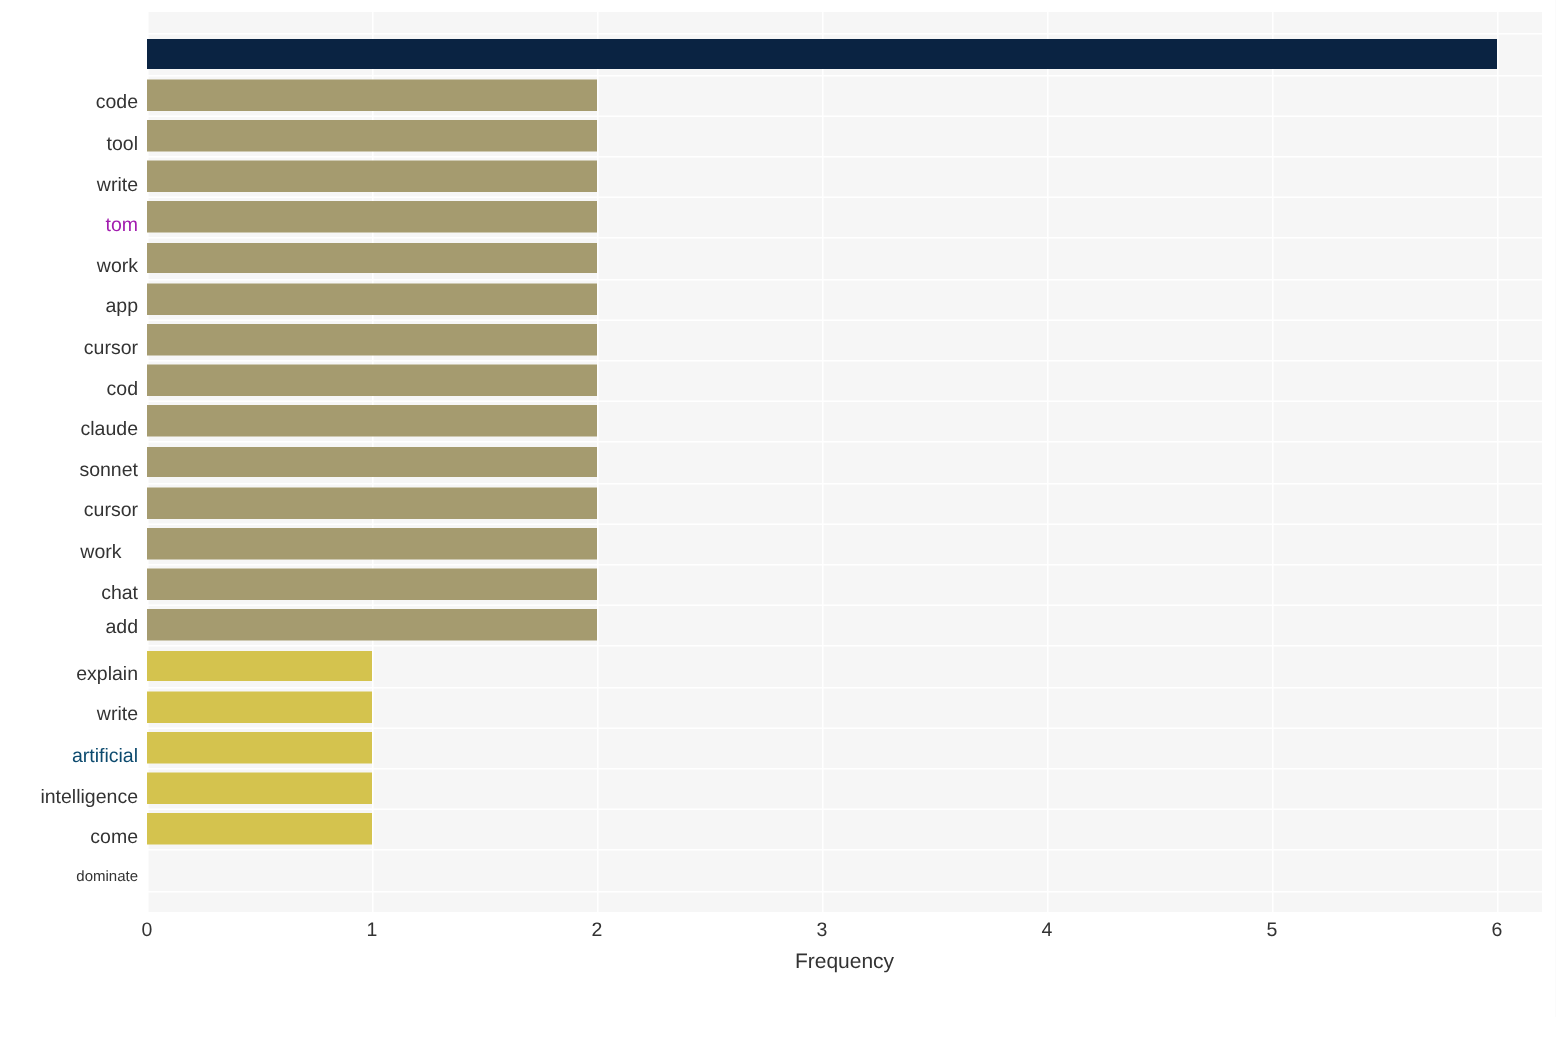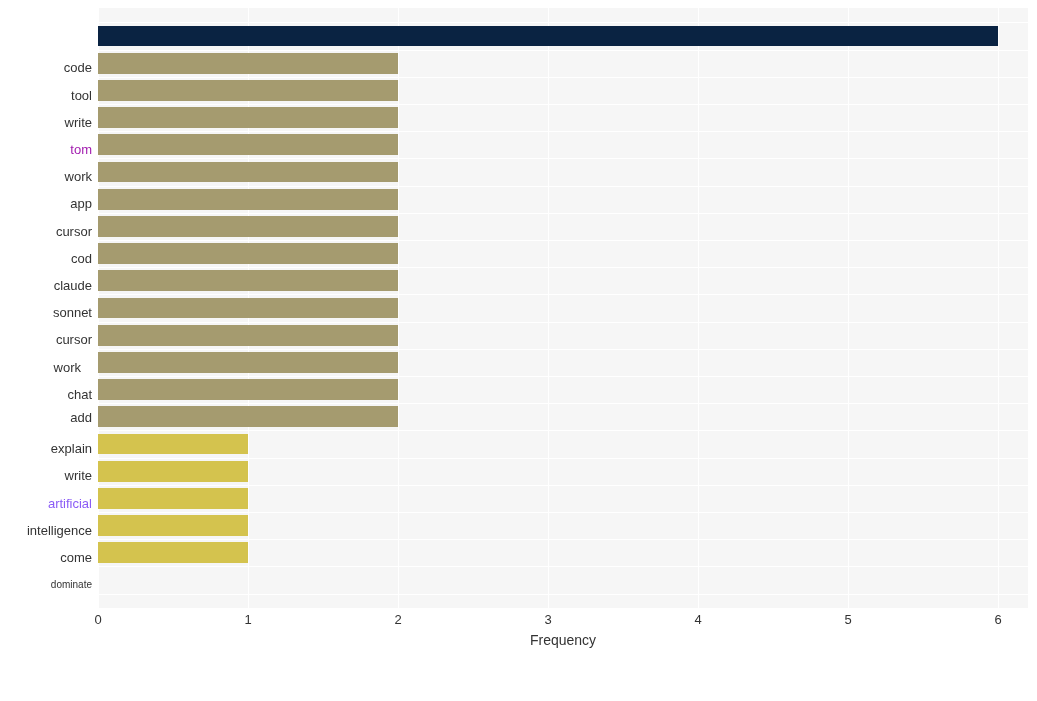--- a/index.html
+++ b/index.html
@@ -216,16 +216,16 @@
 <div class="y-label" style="position: absolute; top: 217.6px; height: 27.2px; line-height: 27.2px; right: 945px; width: 90px; text-align: right; font-size: 13px; color: rgb(51, 51, 51);">cursor</div>
 <div class="y-label" style="position: absolute; top: 244.8px; height: 27.2px; line-height: 27.2px; right: 945px; width: 90px; text-align: right; font-size: 13px; color: rgb(51, 51, 51);">cod</div>
 <div class="y-label" style="position: absolute; top: 272px; height: 27.2px; line-height: 27.2px; right: 945px; width: 90px; text-align: right; font-size: 13px; color: rgb(51, 51, 51);">claude</div>
 <div class="y-label" style="position: absolute; top: 299.2px; height: 27.2px; line-height: 27.2px; right: 945px; width: 90px; font-size: 13px; color: rgb(51, 51, 51);">sonnet</div>
 <div class="y-label" style="position: absolute; top: 326.4px; height: 27.2px; line-height: 27.2px; right: 945px; width: 90px; text-align: right; font-size: 13px; color: rgb(51, 51, 51);">cursor</div>
 <div class="y-label" style="position: absolute; top: 353.6px; height: 27.2px; line-height: 27.2px; right: 956px; width: 90px; text-align: right; font-size: 13px; color: rgb(51, 51, 51);">work</div>
 <div class="y-label" style="position: absolute; top: 380.8px; height: 27.2px; line-height: 27.2px; right: 945px; width: 90px; text-align: right; font-size: 13px; color: rgb(51, 51, 51);">chat</div>
 <div class="y-label" style="position: absolute; top: 404px; height: 27.2px; line-height: 27.2px; right: 945px; width: 90px; text-align: right; font-size: 13px; color: rgb(51, 51, 51);">add</div>
 <div class="y-label" style="position: absolute; top: 435.2px; height: 27.2px; line-height: 27.2px; right: 945px; width: 90px; text-align: right; font-size: 13px; color: rgb(51, 51, 51);">explain</div>
 <div class="y-label" style="position: absolute; top: 462.4px; height: 27.2px; line-height: 27.2px; right: 945px; width: 90px; text-align: right; font-size: 13px; color: rgb(51, 51, 51);">write</div>
-<div class="y-label" style="position: absolute; top: 489.6px; height: 27.2px; line-height: 27.2px; right: 945px; width: 90px; text-align: right; font-size: 13px; color: #8b5cf6;">artificial</div>
+<div class="y-label" style="position: absolute; top: 489.6px; height: 27.2px; line-height: 27.2px; right: 945px; width: 90px; text-align: right; font-size: 13px; color: #0c4a6e;">artificial</div>
 <div class="y-label" style="position: absolute; top: 516.8px; height: 27.2px; line-height: 27.2px; right: 945px; width: 90px; text-align: right; font-size: 13px; color: rgb(51, 51, 51);">intelligence</div>
 <div class="y-label" style="position: absolute; top: 544px; height: 27.2px; line-height: 27.2px; right: 945px; width: 90px; text-align: right; font-size: 13px; color: rgb(51, 51, 51);">come</div>
 <div class="y-label" style="position: absolute; top: 571.2px; height: 27.2px; line-height: 27.2px; right: 945px; width: 90px; text-align: right; font-size: 10px; color: rgb(51, 51, 51);">dominate</div>
 
 </body></html>

